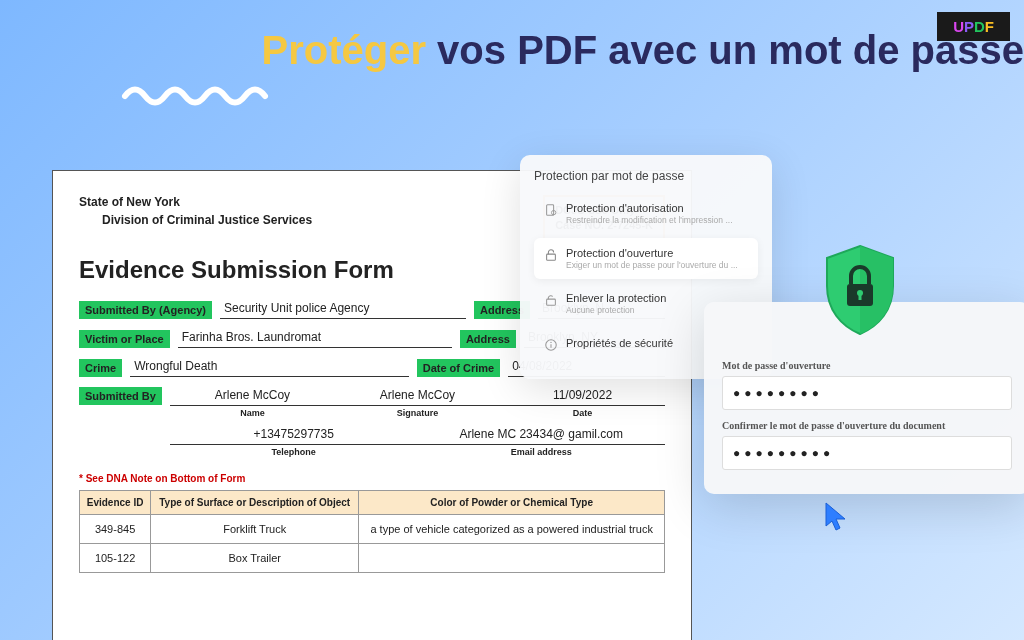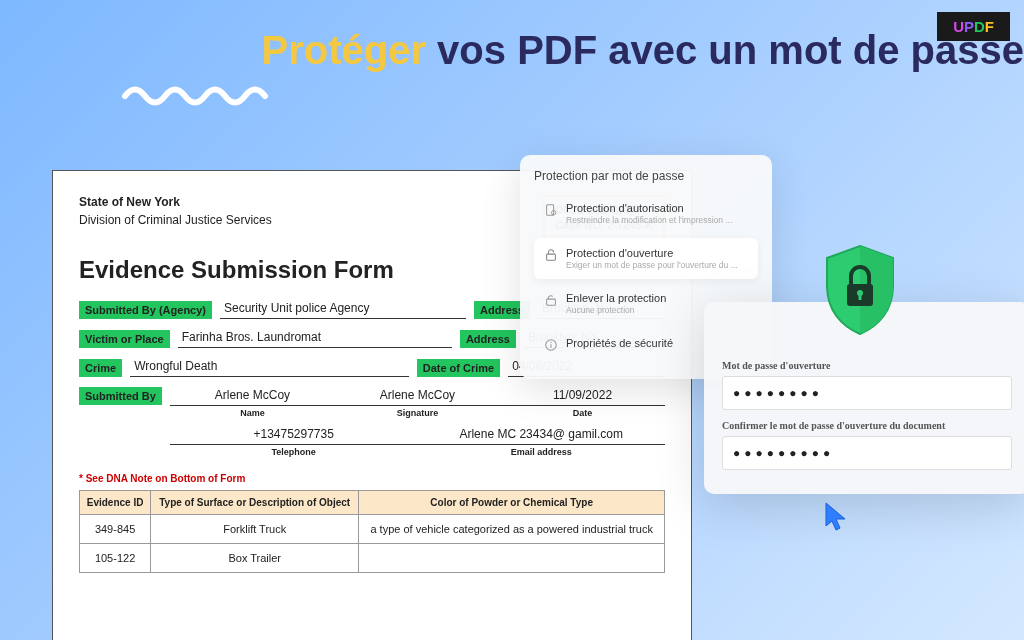--- a/index.html
+++ b/index.html
@@ -48,21 +48,21 @@
   width: 640px;
   height: 524px;
   background: #fff;
   border: 1px solid #555;
   padding: 24px 26px;
   font-size: 12px;
   color: #222;
 }
 .doc-header { display: flex; justify-content: space-between; margin-bottom: 14px; }
 .doc-state { font-weight: 700; font-size: 12px; }
-.doc-division { font-weight: 400; font-size: 12px; margin-top: 4px; }
+.doc-division { font-weight: 700; font-size: 12px; margin-top: 4px; margin-left: 23px; }
 .doc-box {
   border: 2px solid #f0b060;
   padding: 6px 10px;
   font-size: 11px;
   line-height: 1.4;
 }
 .doc-box div { font-weight: 700; }
 .doc-title { font-size: 24px; font-weight: 700; margin: 12px 0 14px 0; }
 .row { display: flex; gap: 8px; margin-bottom: 8px; align-items: flex-end; }
 .label {

